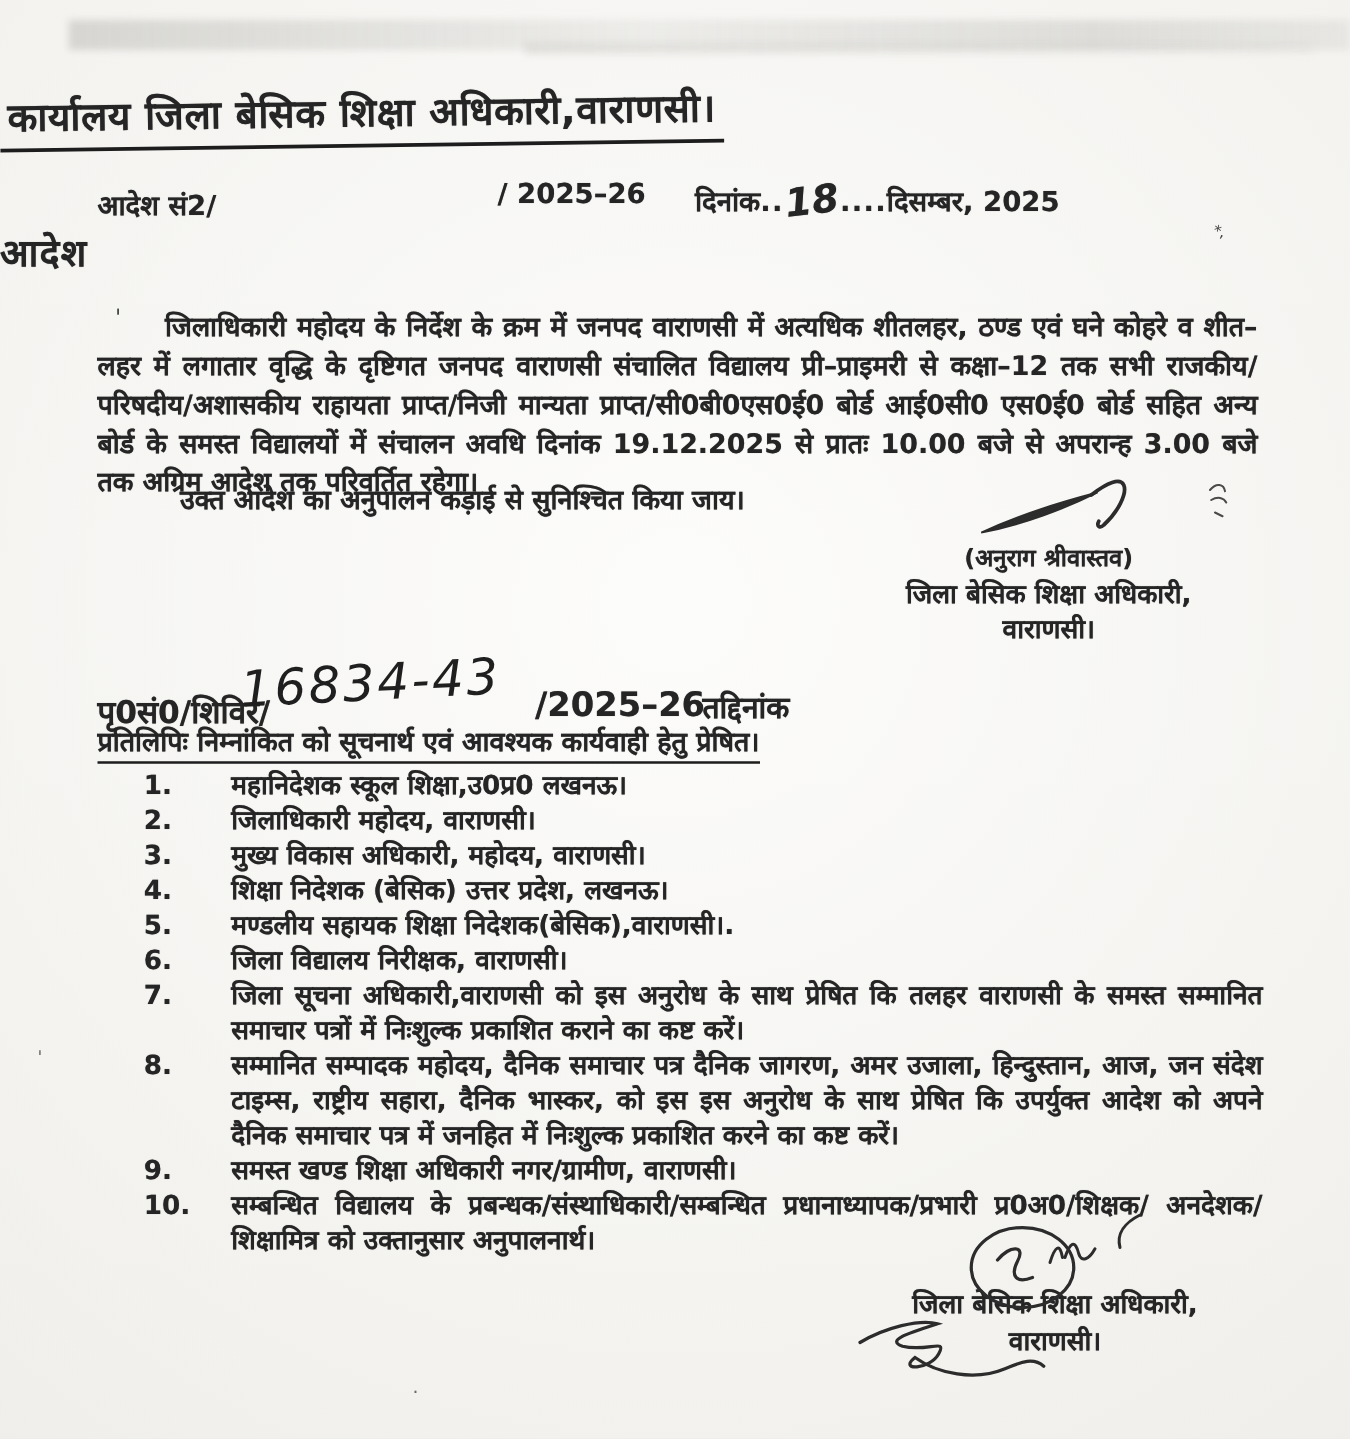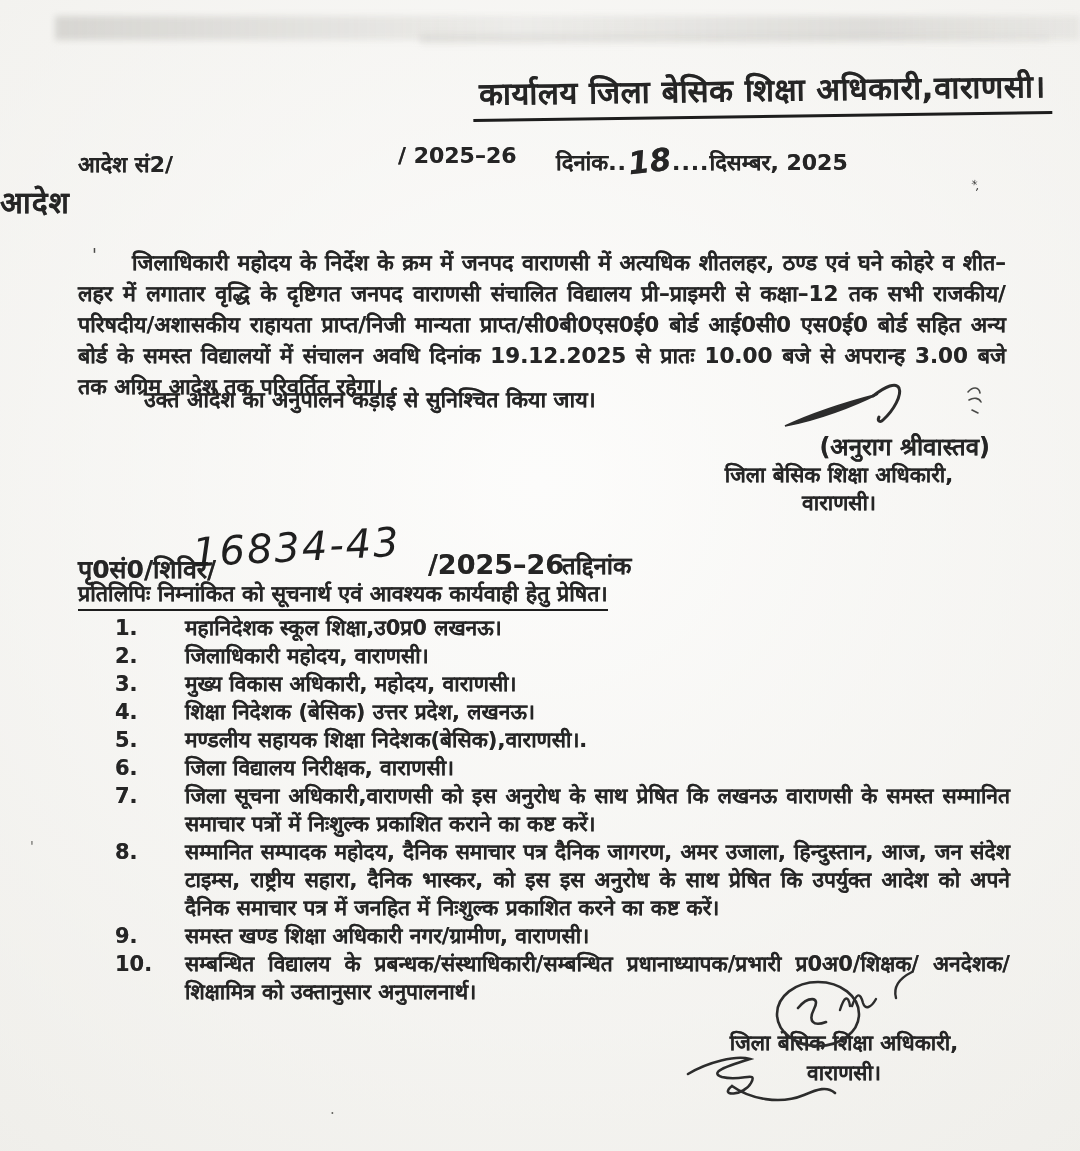--- a/index.html
+++ b/index.html
@@ -19,42 +19,42 @@
     position:absolute;top:16px;left:55px;right:0;height:24px;
     background:linear-gradient(90deg, rgba(150,148,142,.30), rgba(150,148,142,.10) 45%, rgba(150,148,142,.24) 80%, rgba(150,148,142,.12));
     filter:blur(3px);
   }
   .band2{
     position:absolute;top:34px;left:420px;right:30px;height:10px;
     background:linear-gradient(90deg, rgba(160,158,150,.16), rgba(160,158,150,.05));
     filter:blur(3px);
   }
   .ink{ text-shadow:0 0 .6px rgba(20,20,20,.55); }
-  .title-wrap{position:absolute;top:68px;left:0;width:1052px;text-align:right;}
+  .title-wrap{position:absolute;top:68px;left:0;width:1052px;text-align:left;}
   .title-wrap .t{
     display:inline-block;font-size:31px;font-weight:700;letter-spacing:.5px;
     padding:0 6px 5px 6px;border-bottom:3px solid #1d1d1d;
     transform:rotate(-.8deg);
   }
   .order-label{position:absolute;left:78px;top:148px;font-size:22px;font-weight:600;}
   .order-session{position:absolute;left:398px;top:143px;font-size:22px;font-weight:600;}
   .date-line{position:absolute;left:556px;top:141px;font-size:22px;font-weight:600;white-space:nowrap;}
   .dots{letter-spacing:1px;font-weight:700;}
   .hw{font-style:italic;font-weight:600;}
   .hw-date{display:inline-block;font-size:31px;transform:rotate(-7deg);margin:0 1px;position:relative;top:2px;}
   .heading{position:absolute;top:181px;left:0;width:1060px;text-align:left;font-size:30px;font-weight:700;letter-spacing:1px;}
   .para{
     position:absolute;top:247px;left:78px;width:928px;
     font-size:21.5px;line-height:31px;font-weight:600;text-align:justify;text-indent:54px;
   }
   .para b{font-weight:800;}
   .compliance{position:absolute;top:384px;left:144px;font-size:21.5px;font-weight:600;}
   .sig-top{position:absolute;left:770px;top:368px;width:150px;height:68px;}
   .signatory{position:absolute;left:688px;top:433px;width:302px;text-align:center;line-height:28px;}
-  .signatory .nm{font-size:24px;font-weight:700;text-align:right;}
+  .signatory .nm{font-size:19px;font-weight:700;}
   .signatory .ds{font-size:21px;font-weight:600;}
   .ref-label{position:absolute;left:78px;top:551px;font-size:25px;font-weight:600;}
   .ref-number{
     position:absolute;left:192px;top:524px;font-size:40px;font-style:italic;font-weight:500;
     letter-spacing:2px;transform:rotate(-3deg);color:#1f1f1f;
   }
   .ref-session{position:absolute;left:428px;top:549px;font-size:27px;font-weight:600;}
   .ref-datenote{position:absolute;left:562px;top:548px;font-size:24px;font-weight:600;}
   .copy-heading{position:absolute;left:78px;top:578px;font-size:21.5px;font-weight:800;}
   .copy-heading .u{border-bottom:2.5px solid #1d1d1d;padding-bottom:2px;display:inline-block;text-align:right;}
@@ -138,21 +138,21 @@
     <div class="row">
       <span class="num">5.</span>
       <span class="txt">मण्डलीय सहायक शिक्षा निदेशक(बेसिक),वाराणसी।.</span>
     </div>
     <div class="row">
       <span class="num">6.</span>
       <span class="txt">जिला विद्यालय निरीक्षक, वाराणसी।</span>
     </div>
     <div class="row">
       <span class="num">7.</span>
-      <span class="txt">जिला सूचना अधिकारी,वाराणसी को इस अनुरोध के साथ प्रेषित कि लखनऊ वाराणसी के समस्त सम्मानित समाचार पत्रों में निःशुल्क प्रकाशित कराने का कष्ट करें।</span>
+      <span class="txt">जिला सूचना अधिकारी,वाराणसी को इस अनुरोध के साथ प्रेषित कि तलहर वाराणसी के समस्त सम्मानित समाचार पत्रों में निःशुल्क प्रकाशित कराने का कष्ट करें।</span>
     </div>
     <div class="row">
       <span class="num">8.</span>
       <span class="txt">सम्मानित सम्पादक महोदय, दैनिक समाचार पत्र दैनिक जागरण, अमर उजाला, हिन्दुस्तान, आज, जन संदेश टाइम्स, राष्ट्रीय सहारा, दैनिक भास्कर, को इस इस अनुरोध के साथ प्रेषित कि उपर्युक्त आदेश को अपने दैनिक समाचार पत्र में जनहित में निःशुल्क प्रकाशित करने का कष्ट करें।</span>
     </div>
     <div class="row">
       <span class="num">9.</span>
       <span class="txt">समस्त खण्ड शिक्षा अधिकारी नगर/ग्रामीण, वाराणसी।</span>
     </div>
     <div class="row">

